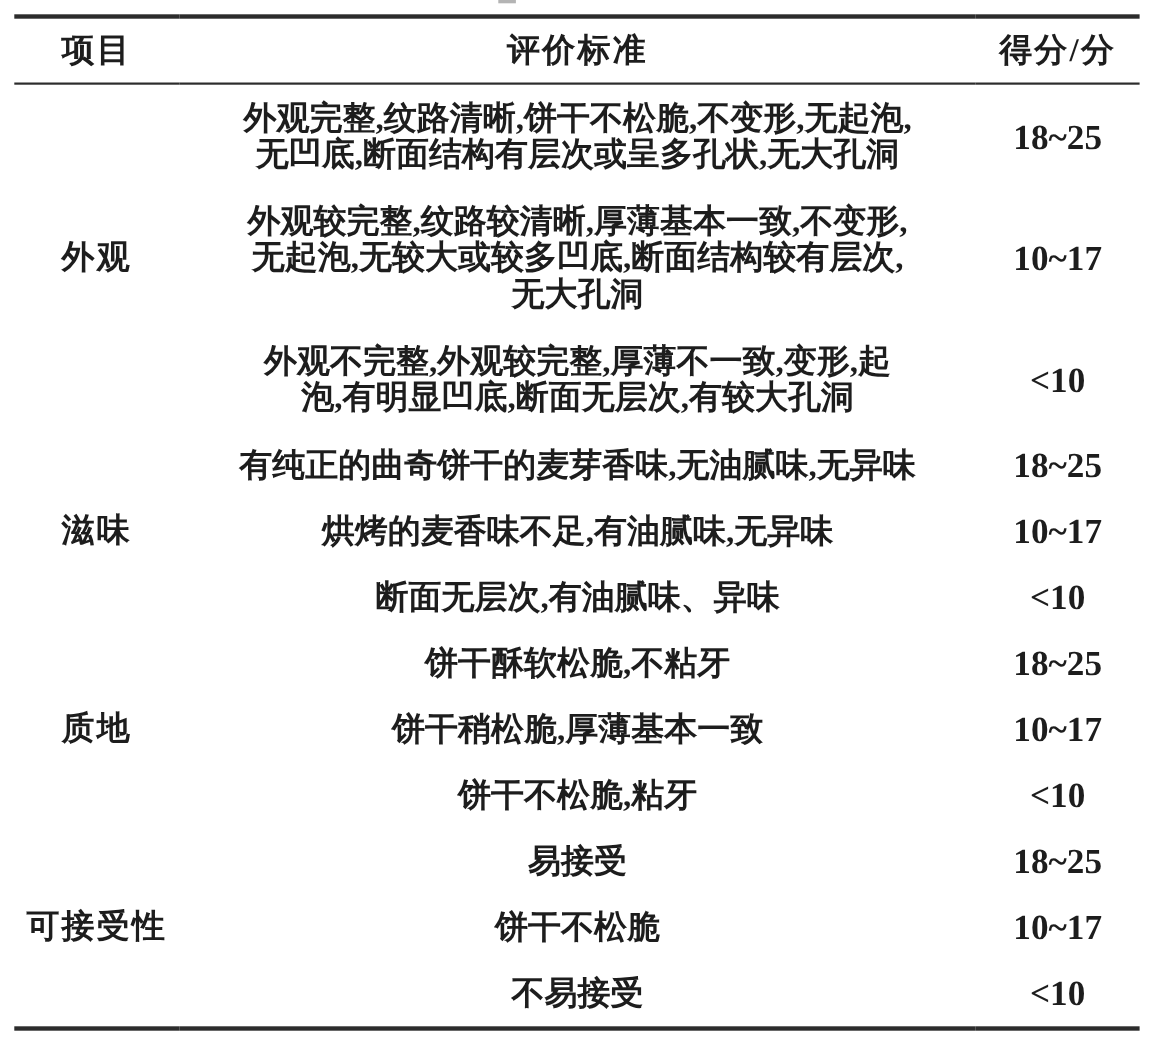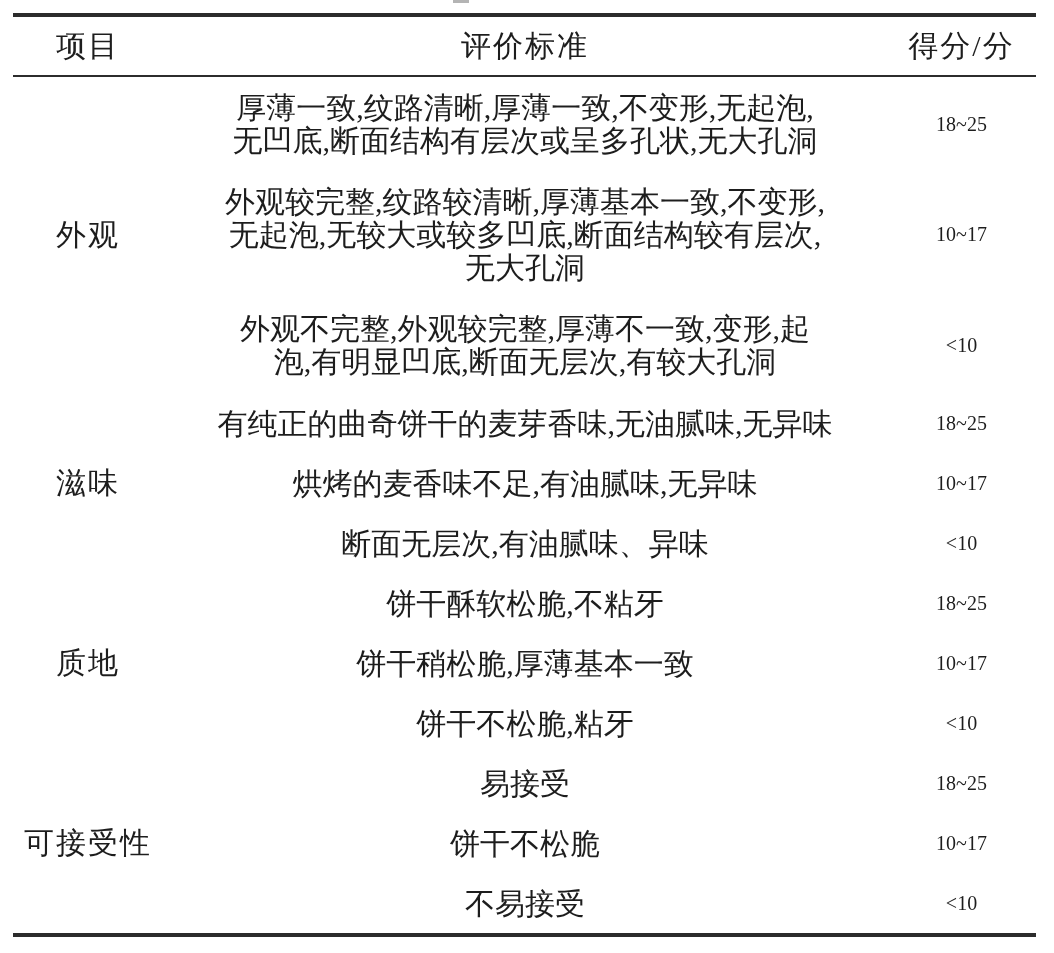--- a/index.html
+++ b/index.html
@@ -37,37 +37,37 @@
     border-collapse: collapse;
     table-layout: fixed;
     border-top: 4px solid #2c2c2c;
     border-bottom: 4px solid #2c2c2c;
   }
   col.c1 { width: 150px; }
   col.c2 { width: 724px; }
   col.c3 { width: 149px; }
   th, td {
     font-size: 30px;
-    font-weight: normal;
+    font-weight: bold;
     text-align: center;
     vertical-align: middle;
     padding: 0;
     line-height: 34px;
   }
   thead th {
     height: 58px;
     border-bottom: 2px solid #2c2c2c;
     letter-spacing: 2px;
   }
   td.criteria {
     white-space: pre-line;
     line-height: 33px;
   }
   td.score {
-    font-size: 20px;
+    font-size: 32px;
   }
   
   tr.rh-a  > td { height: 94px;  }
   tr.rh-b  > td { height: 126px; }
   tr.rh-c  > td { height: 96px;  }
   tr.rh-s  > td { height: 60px;  }
   td.item { letter-spacing: 2px; }
 </style>
 </head>
 <body>
@@ -86,21 +86,21 @@
       <tr>
         <th>项目</th>
         <th>评价标准</th>
         <th>得分/分</th>
       </tr>
     </thead>
     <tbody>
 
       <tr class="rh-a">
         <td class="item" rowspan="3">外观</td>
-        <td class="criteria">厚薄一致,纹路清晰,厚薄一致,不变形,无起泡,
+        <td class="criteria">外观完整,纹路清晰,饼干不松脆,不变形,无起泡,
 无凹底,断面结构有层次或呈多孔状,无大孔洞</td>
         <td class="score">18~25</td>
       </tr>
       <tr class="rh-b">
         <td class="criteria">外观较完整,纹路较清晰,厚薄基本一致,不变形,
 无起泡,无较大或较多凹底,断面结构较有层次,
 无大孔洞</td>
         <td class="score">10~17</td>
       </tr>
       <tr class="rh-c">

